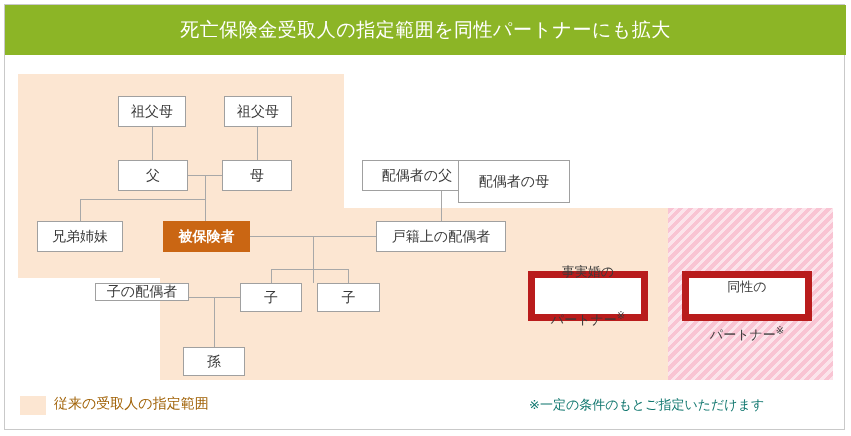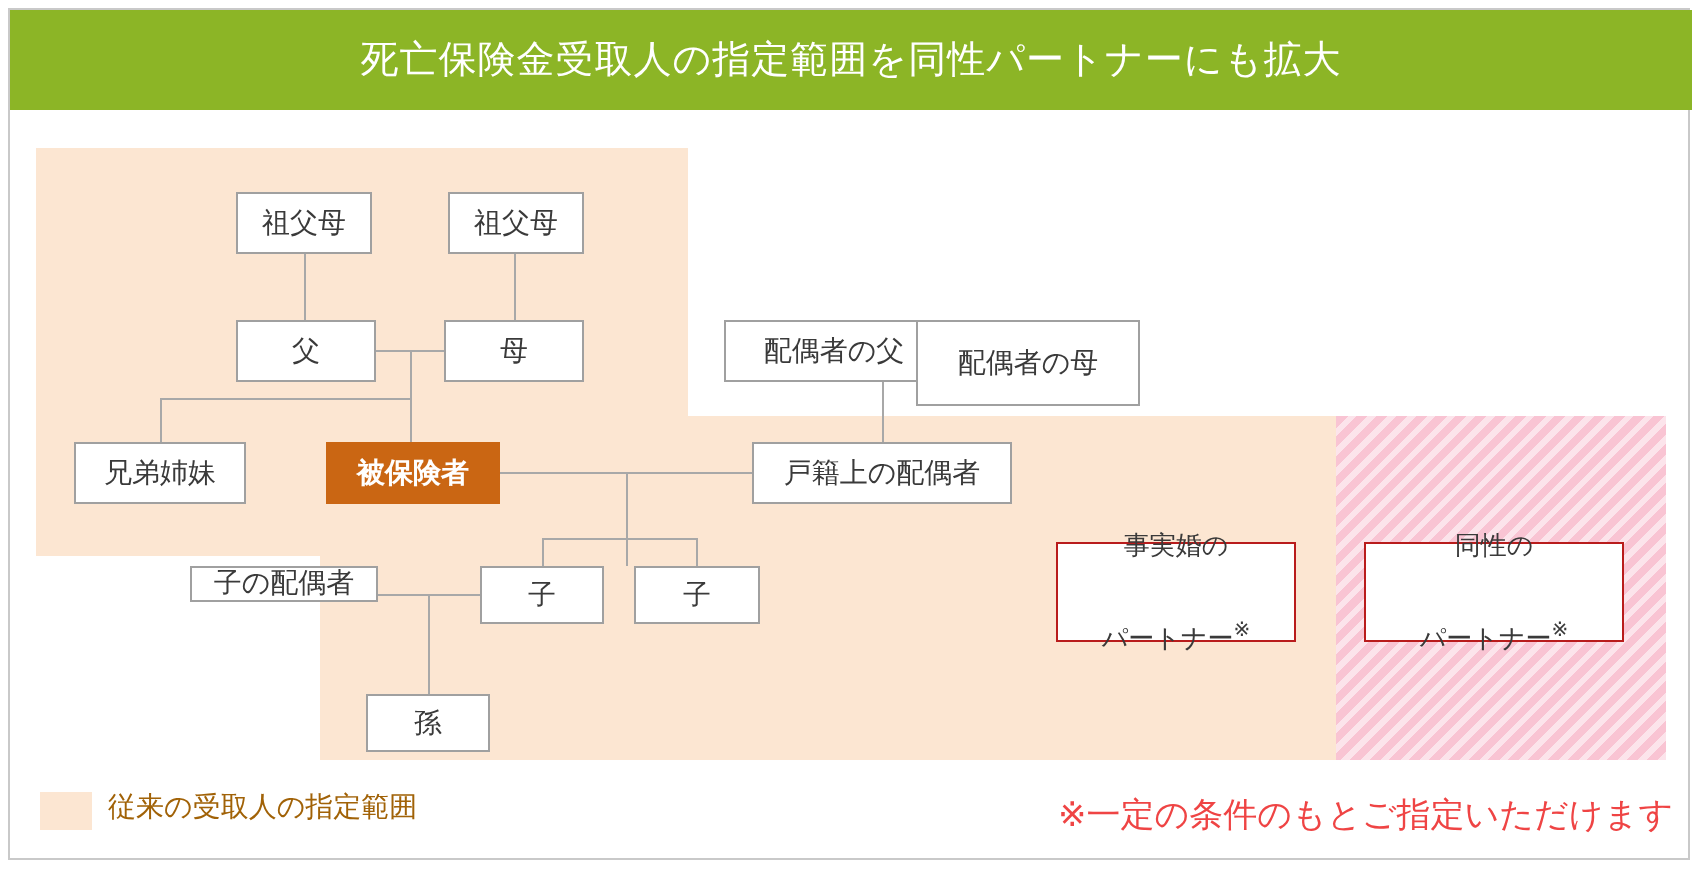--- a/index.html
+++ b/index.html
@@ -87,21 +87,21 @@
     background: #ca6613;
     border: 1px solid #ca6613;
     color: #ffffff;
     font-weight: bold;
   }
   .node.partner {
     font-size: 13px;
     white-space: normal;
     line-height: 1.35;
     flex-direction: column;
-    border: 1px solid #b91c1c;
+    border: 7px solid #b91c1c;
   }
   .node.partner .ref {
     font-size: 10px;
     vertical-align: super;
   }
   .partner-line2 {
     display: block;
     margin-top: 28px;
   }
   
@@ -118,22 +118,22 @@
     left: 54px;
     top: 395px;
     font-size: 14px;
     color: #a16207;
     white-space: nowrap;
   }
   #footnote {
     position: absolute;
     left: 529px;
     top: 396px;
-    font-size: 17px;
-    color: #ef4444;
+    font-size: 13px;
+    color: #0f766e;
     white-space: nowrap;
   }
 </style>
 </head>
 <body>
 
 <div id="canvas">
 
   <div id="frame"></div>
 
@@ -232,21 +232,21 @@
 
   <div class="node" style="left:183px; top:347px; width:62px; height:29px;">
     <span>孫</span>
   </div>
 
   <div class="node partner" style="left:528px; top:271px; width:120px; height:50px;">
     <span>事実婚の</span>
     <span class="partner-line2"><span>パートナー</span><span class="ref">※</span></span>
   </div>
 
-  <div class="node partner" style="left:682px; top:271px; width:130px; height:50px;">
+  <div class="node partner" style="left:682px; top:271px; width:130px; height:50px;justify-content:space-between;">
     <span>同性の</span>
     <span class="partner-line2"><span>パートナー</span><span class="ref">※</span></span>
   </div>
 
   <div id="legend-swatch"></div>
   <div id="legend-label">従来の受取人の指定範囲</div>
   <div id="footnote">※一定の条件のもとご指定いただけます</div>
 
 </div>
 

